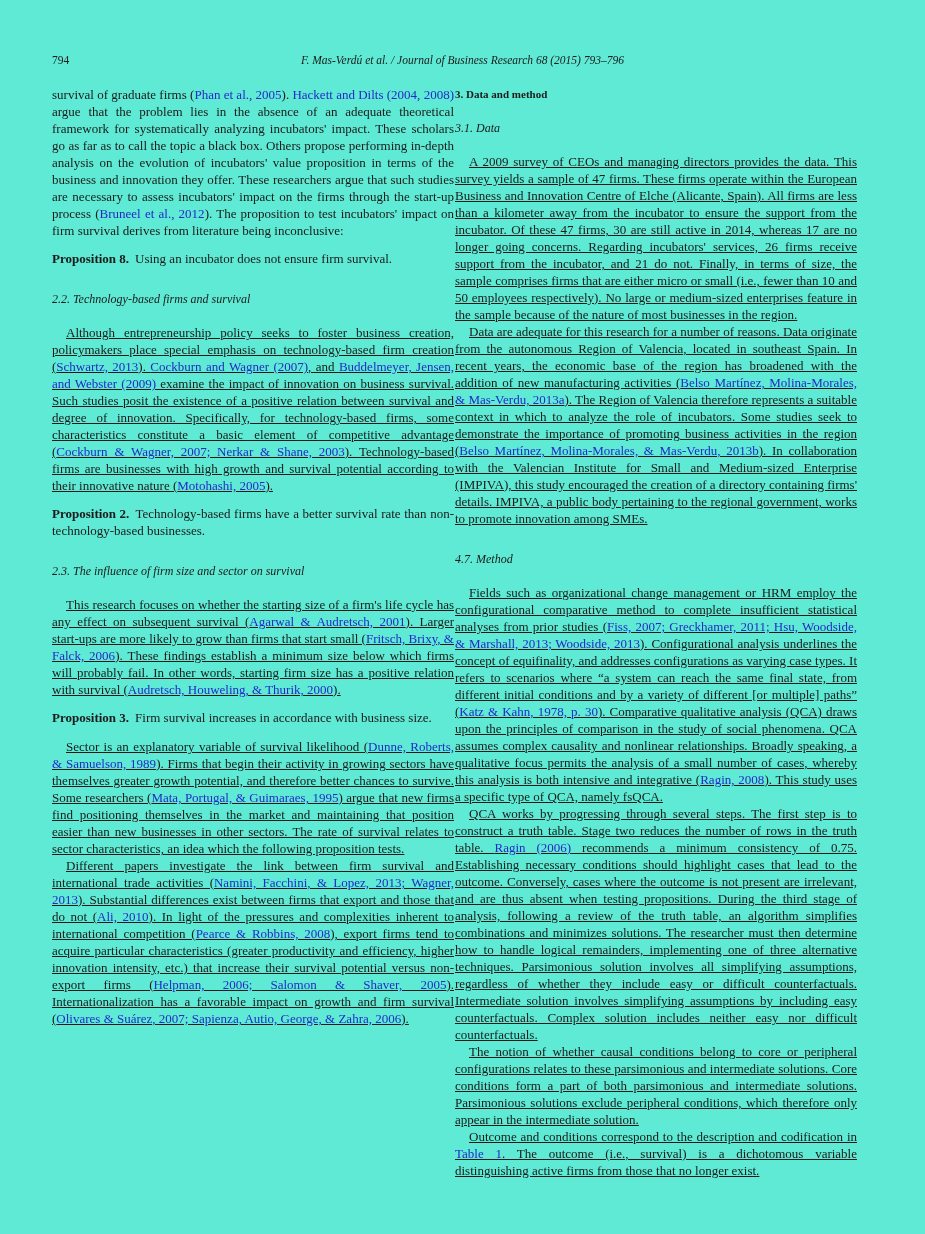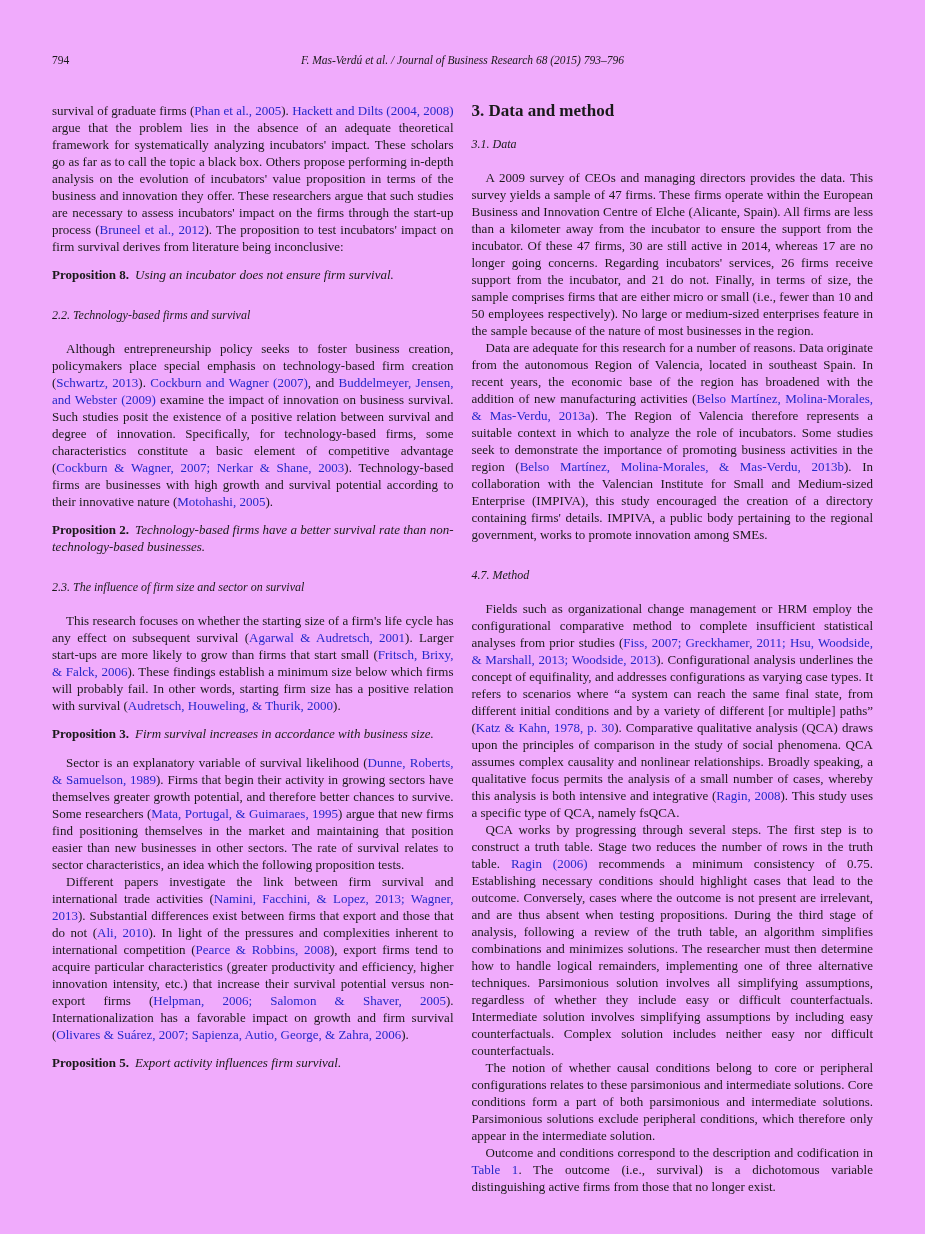--- a/index.html
+++ b/index.html
@@ -1,59 +1,58 @@
 <!DOCTYPE html>
 <html style="--link: #2429c9;"><head>
 <meta charset="utf-8">
 <style>
   html,body{margin:0;padding:0;background:#ffffff;}
   .page{
     position:relative;
     width:925px;height:1234px;
-    background:#f0abfc;
+    background:#5eead4;
     font-family:"Liberation Serif","DejaVu Serif",serif;
     color:#1a1a1a;
     overflow:hidden;
     box-sizing:border-box;
   }
   .header{
     position:absolute;
     top:54px;left:52px;right:52px;height:16px;
     font-size:11.5px;
   }
   .pagenum{position:absolute;left:0;top:0;font-style:normal;}
   .running{
     display:block;text-align:center;font-style:italic;color:#1a1a1a;
   }
   .body{
     position:absolute;
     top:86px;left:52px;
     width:821px;
     display:flex;
-    gap:18px;
-    margin-top:16px;
+    gap:1px;
   }
   .col{width:402px;font-size:13px;line-height:17px;}
   .para{margin:0;text-align:justify;}
-  .para.indent{text-indent:14px;}
+  .para.indent{text-indent:14px;text-decoration:underline;}
   .cite{color:var(--link,#2429c9);cursor:pointer;}
   .section{
     font-style:italic;font-weight:normal;
     font-size:12px;line-height:17px;
     margin:24px 0 16px;
   }
   .section-bold{
     font-style:normal;font-weight:bold;
-    font-size:17px;line-height:17px;
+    font-size:11px;line-height:17px;
     margin:0 0 17px;
   }
   .section-bold + .section{margin-top:17px;}
   .proposition{margin:11px 0 12px;text-align:justify;}
   .prop-label{font-weight:bold;margin-right:6px;}
-  .prop-text{font-style:italic;}
+  .prop-text{}
 </style>
 </head>
 <body>
 
 <div class="page">
   <div class="header">
     <span class="pagenum">794</span>
     <span class="running">F. Mas-Verdú et al. / Journal of Business Research 68 (2015) 793–796</span>
   </div>
   <div class="body">
@@ -61,21 +60,20 @@
         <p class="para"><span>survival of graduate firms (</span><span class="cite">Phan et al., 2005</span><span>). </span><span class="cite">Hackett and Dilts (2004, 2008)</span><span> argue that the problem lies in the absence of an adequate theoretical framework for systematically analyzing incubators' impact. These scholars go as far as to call the topic a black box. Others propose performing in-depth analysis on the evolution of incubators' value proposition in terms of the business and innovation they offer. These researchers argue that such studies are necessary to assess incubators' impact on the firms through the start-up process (</span><span class="cite">Bruneel et al., 2012</span><span>). The proposition to test incubators' impact on firm survival derives from literature being inconclusive:</span></p>
         <p class="proposition"><span class="prop-label">Proposition 8.</span><span class="prop-text">Using an incubator does not ensure firm survival.</span></p>
         <h2 class="section">2.2. Technology-based firms and survival</h2>
         <p class="para indent"><span>Although entrepreneurship policy seeks to foster business creation, policymakers place special emphasis on technology-based firm creation (</span><span class="cite">Schwartz, 2013</span><span>). </span><span class="cite">Cockburn and Wagner (2007)</span><span>, and </span><span class="cite">Buddelmeyer, Jensen, and Webster (2009)</span><span> examine the impact of innovation on business survival. Such studies posit the existence of a positive relation between survival and degree of innovation. Specifically, for technology-based firms, some characteristics constitute a basic element of competitive advantage (</span><span class="cite">Cockburn &amp; Wagner, 2007; Nerkar &amp; Shane, 2003</span><span>). Technology-based firms are businesses with high growth and survival potential according to their innovative nature (</span><span class="cite">Motohashi, 2005</span><span>).</span></p>
         <p class="proposition"><span class="prop-label">Proposition 2.</span><span class="prop-text">Technology-based firms have a better survival rate than non-technology-based businesses.</span></p>
         <h2 class="section">2.3. The influence of firm size and sector on survival</h2>
         <p class="para indent"><span>This research focuses on whether the starting size of a firm's life cycle has any effect on subsequent survival (</span><span class="cite">Agarwal &amp; Audretsch, 2001</span><span>). Larger start-ups are more likely to grow than firms that start small (</span><span class="cite">Fritsch, Brixy, &amp; Falck, 2006</span><span>). These findings establish a minimum size below which firms will probably fail. In other words, starting firm size has a positive relation with survival (</span><span class="cite">Audretsch, Houweling, &amp; Thurik, 2000</span><span>).</span></p>
         <p class="proposition"><span class="prop-label">Proposition 3.</span><span class="prop-text">Firm survival increases in accordance with business size.</span></p>
         <p class="para indent"><span>Sector is an explanatory variable of survival likelihood (</span><span class="cite">Dunne, Roberts, &amp; Samuelson, 1989</span><span>). Firms that begin their activity in growing sectors have themselves greater growth potential, and therefore better chances to survive. Some researchers (</span><span class="cite">Mata, Portugal, &amp; Guimaraes, 1995</span><span>) argue that new firms find positioning themselves in the market and maintaining that position easier than new businesses in other sectors. The rate of survival relates to sector characteristics, an idea which the following proposition tests.</span></p>
         <p class="para indent"><span>Different papers investigate the link between firm survival and international trade activities (</span><span class="cite">Namini, Facchini, &amp; Lopez, 2013; Wagner, 2013</span><span>). Substantial differences exist between firms that export and those that do not (</span><span class="cite">Ali, 2010</span><span>). In light of the pressures and complexities inherent to international competition (</span><span class="cite">Pearce &amp; Robbins, 2008</span><span>), export firms tend to acquire particular characteristics (greater productivity and efficiency, higher innovation intensity, etc.) that increase their survival potential versus non-export firms (</span><span class="cite">Helpman, 2006; Salomon &amp; Shaver, 2005</span><span>). Internationalization has a favorable impact on growth and firm survival (</span><span class="cite">Olivares &amp; Suárez, 2007; Sapienza, Autio, George, &amp; Zahra, 2006</span><span>).</span></p>
-        <p class="proposition"><span class="prop-label">Proposition 5.</span><span class="prop-text">Export activity influences firm survival.</span></p>
       </div>
     <div class="col">
         <h2 class="section-bold">3. Data and method</h2>
         <h2 class="section">3.1. Data</h2>
         <p class="para indent"><span>A 2009 survey of CEOs and managing directors provides the data. This survey yields a sample of 47 firms. These firms operate within the European Business and Innovation Centre of Elche (Alicante, Spain). All firms are less than a kilometer away from the incubator to ensure the support from the incubator. Of these 47 firms, 30 are still active in 2014, whereas 17 are no longer going concerns. Regarding incubators' services, 26 firms receive support from the incubator, and 21 do not. Finally, in terms of size, the sample comprises firms that are either micro or small (i.e., fewer than 10 and 50 employees respectively). No large or medium-sized enterprises feature in the sample because of the nature of most businesses in the region.</span></p>
         <p class="para indent"><span>Data are adequate for this research for a number of reasons. Data originate from the autonomous Region of Valencia, located in southeast Spain. In recent years, the economic base of the region has broadened with the addition of new manufacturing activities (</span><span class="cite">Belso Martínez, Molina-Morales, &amp; Mas-Verdu, 2013a</span><span>). The Region of Valencia therefore represents a suitable context in which to analyze the role of incubators. Some studies seek to demonstrate the importance of promoting business activities in the region (</span><span class="cite">Belso Martínez, Molina-Morales, &amp; Mas-Verdu, 2013b</span><span>). In collaboration with the Valencian Institute for Small and Medium-sized Enterprise (IMPIVA), this study encouraged the creation of a directory containing firms' details. IMPIVA, a public body pertaining to the regional government, works to promote innovation among SMEs.</span></p>
         <h2 class="section">4.7. Method</h2>
         <p class="para indent"><span>Fields such as organizational change management or HRM employ the configurational comparative method to complete insufficient statistical analyses from prior studies (</span><span class="cite">Fiss, 2007; Greckhamer, 2011; Hsu, Woodside, &amp; Marshall, 2013; Woodside, 2013</span><span>). Configurational analysis underlines the concept of equifinality, and addresses configurations as varying case types. It refers to scenarios where “a system can reach the same final state, from different initial conditions and by a variety of different [or multiple] paths” (</span><span class="cite">Katz &amp; Kahn, 1978, p. 30</span><span>). Comparative qualitative analysis (QCA) draws upon the principles of comparison in the study of social phenomena. QCA assumes complex causality and nonlinear relationships. Broadly speaking, a qualitative focus permits the analysis of a small number of cases, whereby this analysis is both intensive and integrative (</span><span class="cite">Ragin, 2008</span><span>). This study uses a specific type of QCA, namely fsQCA.</span></p>
         <p class="para indent"><span>QCA works by progressing through several steps. The first step is to construct a truth table. Stage two reduces the number of rows in the truth table. </span><span class="cite">Ragin (2006)</span><span> recommends a minimum consistency of 0.75. Establishing necessary conditions should highlight cases that lead to the outcome. Conversely, cases where the outcome is not present are irrelevant, and are thus absent when testing propositions. During the third stage of analysis, following a review of the truth table, an algorithm simplifies combinations and minimizes solutions. The researcher must then determine how to handle logical remainders, implementing one of three alternative techniques. Parsimonious solution involves all simplifying assumptions, regardless of whether they include easy or difficult counterfactuals. Intermediate solution involves simplifying assumptions by including easy counterfactuals. Complex solution includes neither easy nor difficult counterfactuals.</span></p>
         <p class="para indent"><span>The notion of whether causal conditions belong to core or peripheral configurations relates to these parsimonious and intermediate solutions. Core conditions form a part of both parsimonious and intermediate solutions. Parsimonious solutions exclude peripheral conditions, which therefore only appear in the intermediate solution.</span></p>

